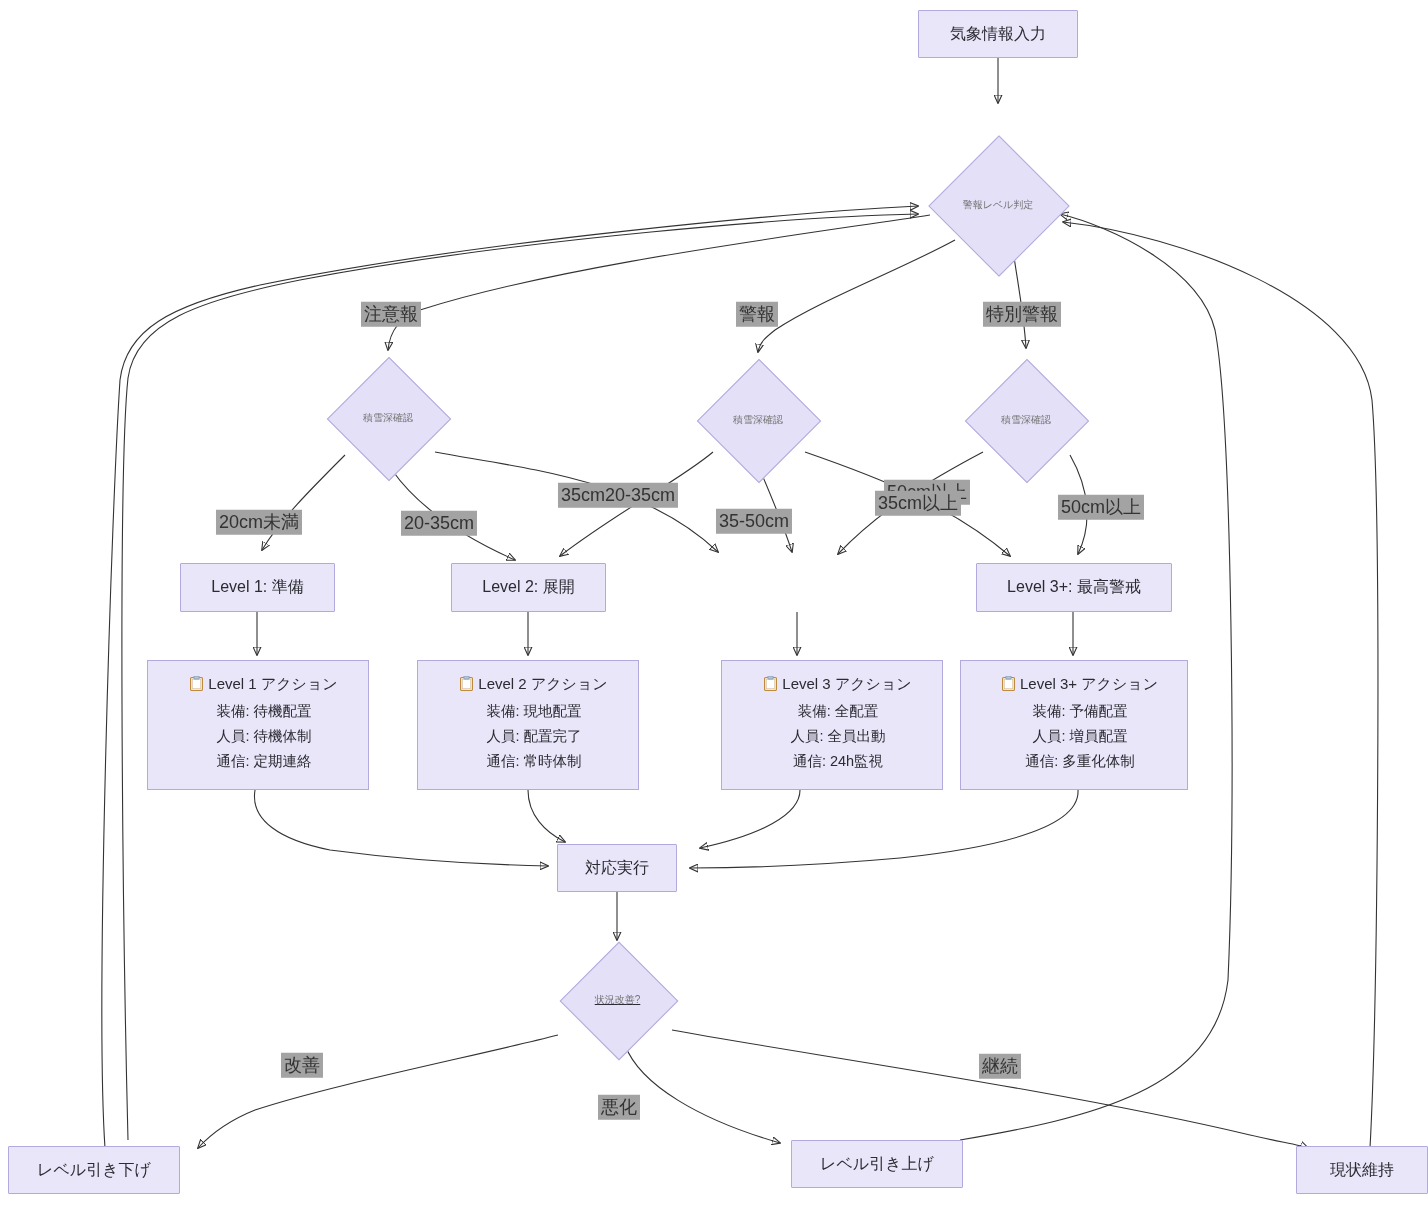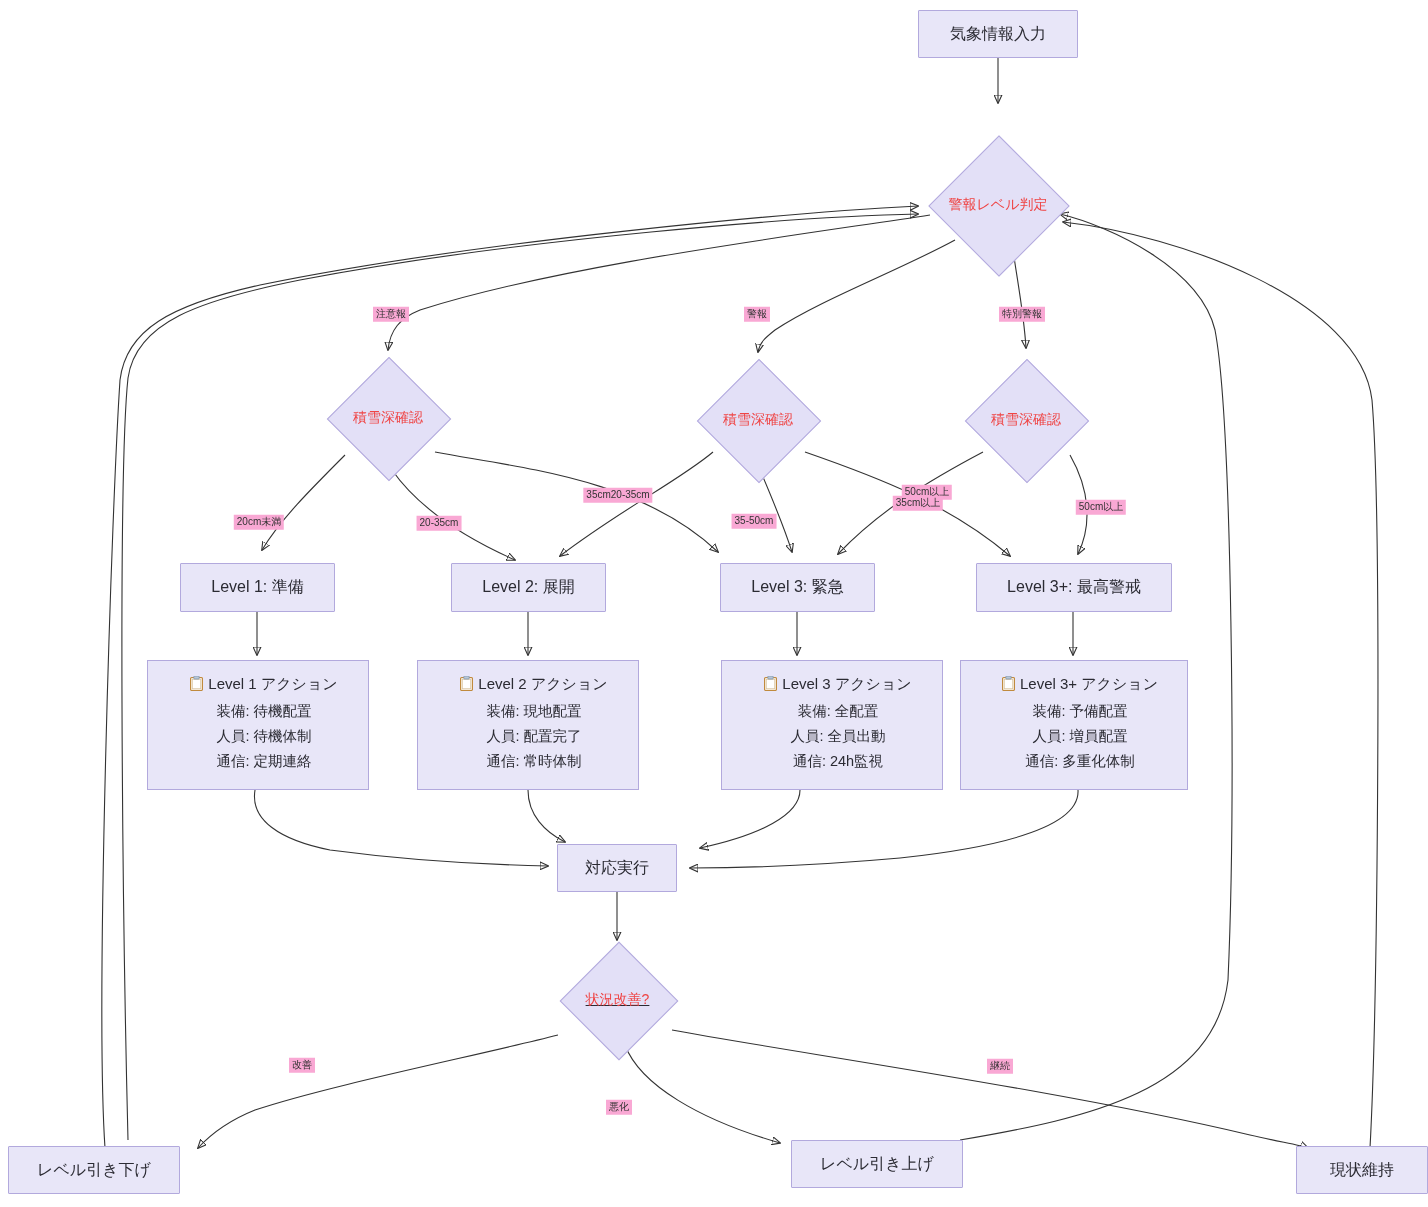--- a/index.html
+++ b/index.html
@@ -60,22 +60,22 @@
     height: 100px;
     margin-left: -50px;
     margin-top: -50px;
     background: #e3e0f7;
     border: 1.2px solid #b2a9dd;
     transform: rotate(45deg);
   }
   .diamond-label {
     position: relative;
     z-index: 2;
-    font-size: 14px;
-    color: #ef4444;
+    font-size: 10px;
+    color: #737373;
   }
   .node.action {
     display: block;
     background: #e8e6f8;
     border: 1.2px solid #b2a9dd;
     padding: 10px 0 12px 12px;
     font-size: 14.5px;
     line-height: 1.72;
     text-align: center;
   }
@@ -87,23 +87,23 @@
     font-size: 14.5px;
     color: #2b2b33;
   }
   .clipboard-icon {
     display: inline-block;
     vertical-align: -2px;
     margin-right: 5px;
   }
   .edge-label {
     position: absolute;
-    background: #f9a8d4;
+    background: #a3a3a3;
     color: #333333;
-    font-size: 10px;
+    font-size: 18px;
     line-height: 1.25;
     padding: 1px 3px;
     white-space: nowrap;
     transform: translate(-50%, -50%);
   }
 </style>
 </head>
 <body>
 
 <div id="diagram">
@@ -190,23 +190,20 @@
   </div>
 
   <div class="node rect" style="left:180px; top:563px; width:155px; height:49px;">
     <span>Level 1: 準備</span>
   </div>
 
   <div class="node rect" style="left:451px; top:563px; width:155px; height:49px;">
     <span>Level 2: 展開</span>
   </div>
 
-  <div class="node rect" style="left:720px; top:563px; width:155px; height:49px;">
-    <span>Level 3: 緊急</span>
-  </div>
 
   <div class="node rect" style="left:976px; top:563px; width:196px; height:49px;">
     <span>Level 3+: 最高警戒</span>
   </div>
 
   <div class="node action" style="left:147px; top:660px; width:222px; height:130px;">
     <div class="action-title">
       <span class="clipboard-icon">
         <svg width="13" height="15" viewBox="0 0 13 15">
           <rect x="0.5" y="1.5" width="12" height="13" rx="1.2" fill="#f5e9d8" stroke="#c08a3e" stroke-width="1.1"></rect>

